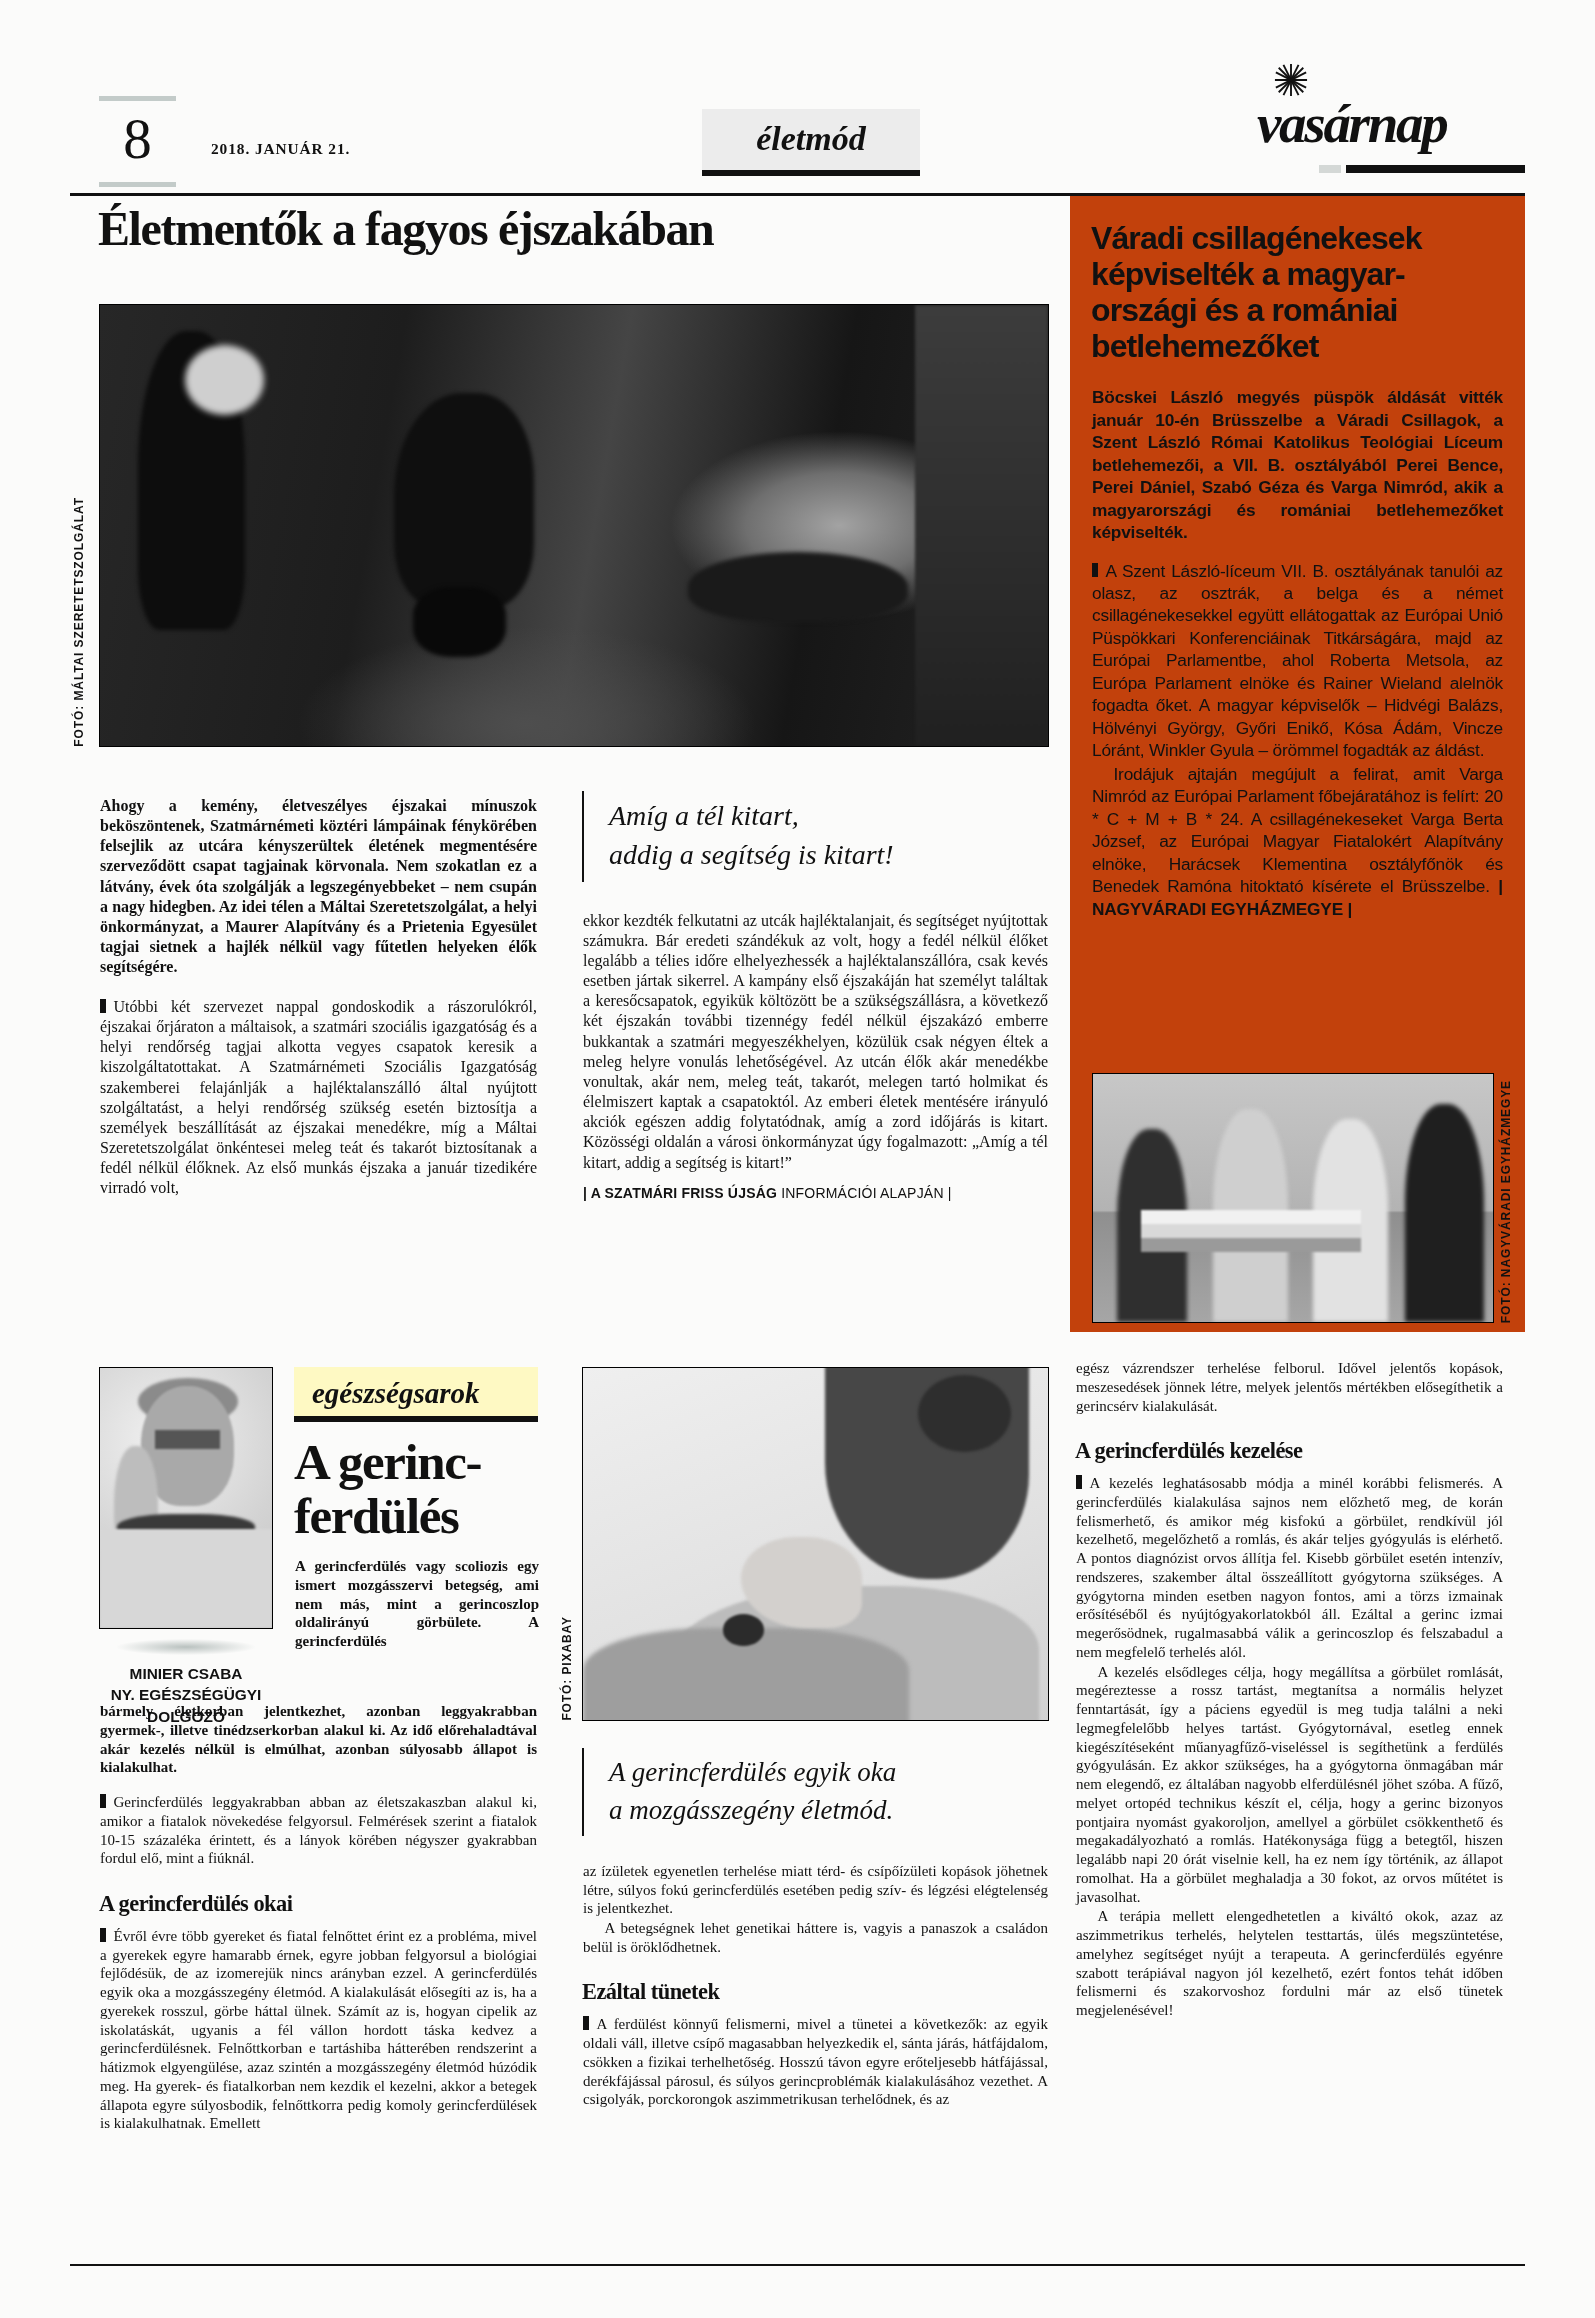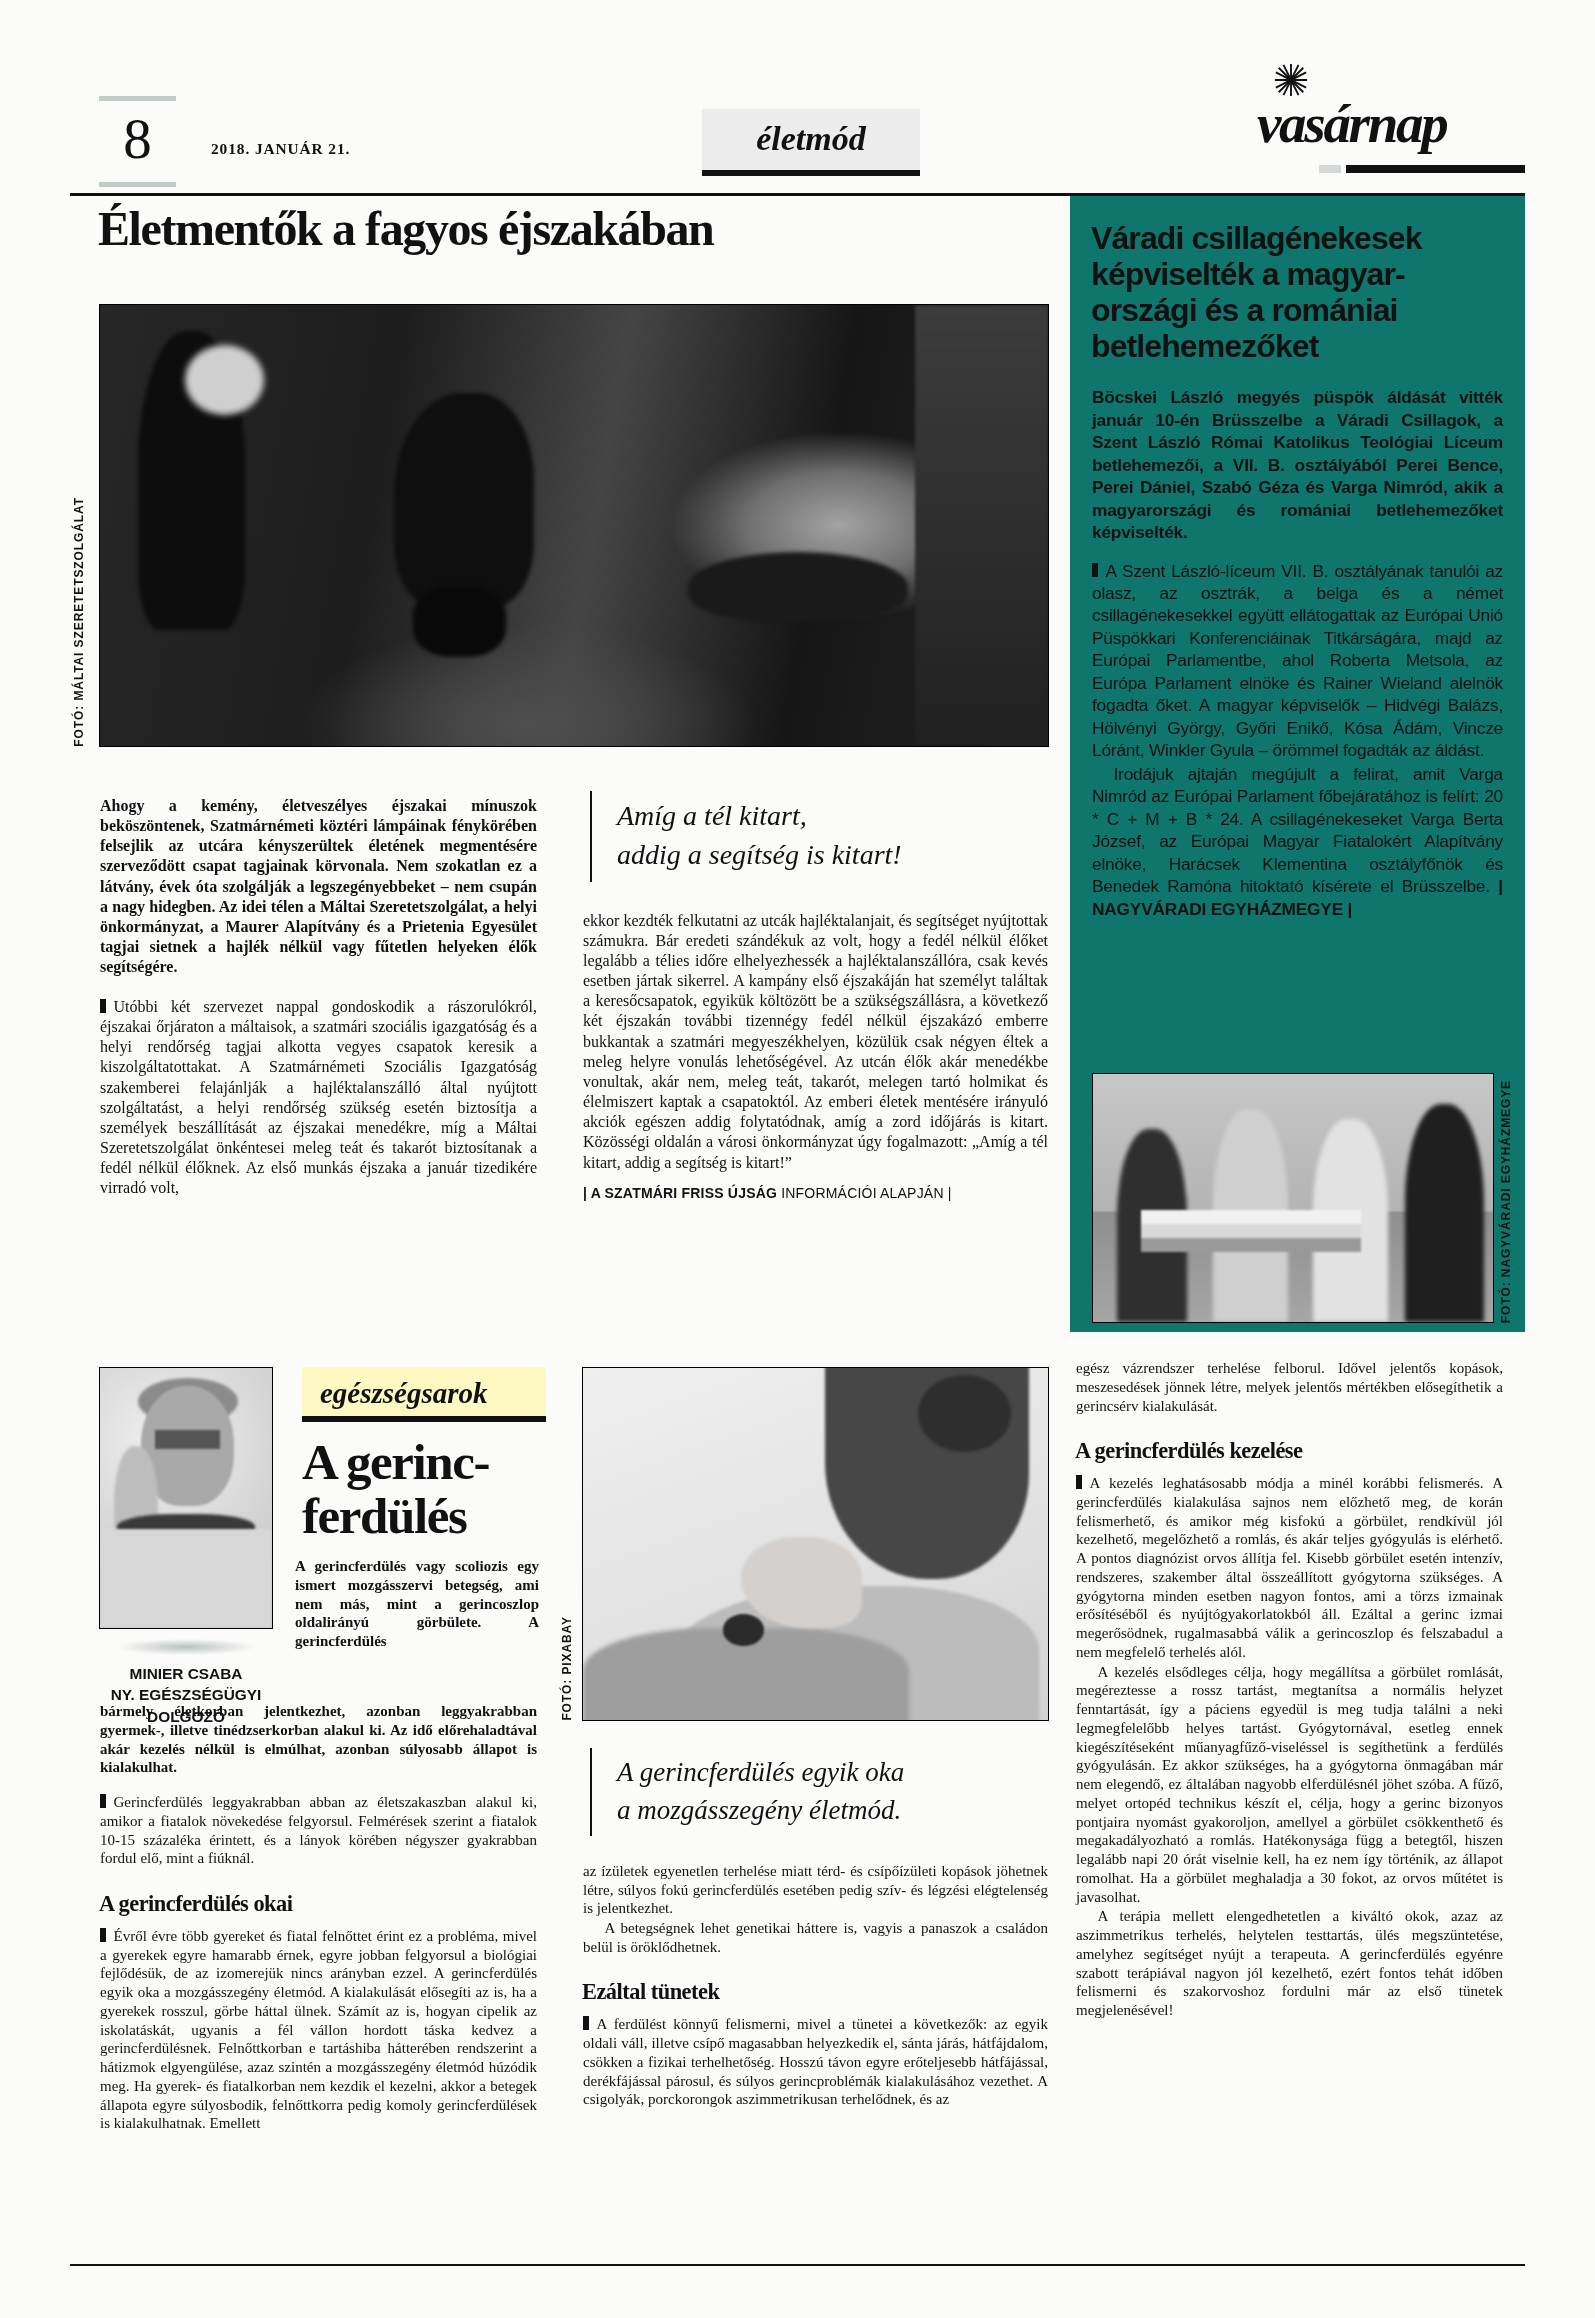--- a/index.html
+++ b/index.html
@@ -1,19 +1,19 @@
 <!DOCTYPE html>
 <html style="font-size:7.5px"><head>
 <meta charset="utf-8">
 <style>
   html,body{margin:0;padding:0;}
   body{width:1595px;height:2319px;position:relative;background:#fbfbfa;color:#111;
        font-family:"Liberation Serif","DejaVu Serif",serif;}
   .abs{position:absolute;}
-  .serif{font-family:"Liberation Serif","DejaVu Serif",serif;margin-left:8px;}
+  .serif{font-family:"Liberation Serif","DejaVu Serif",serif;}
   .sans{font-family:"Liberation Sans","DejaVu Sans",sans-serif;}
   .just{text-align:justify;}
   .bodytxt{font-size:16px;line-height:1.26;}
   .healthtxt{font-size:15px;line-height:1.25;}
   .bold{font-weight:bold;}
   p{margin:1px;}
   .pmark{display:inline-block;width:6px;height:14px;background:#111;margin-right:7.5px;vertical-align:-0.9px;}
   .indent{text-indent:21.5px;}
   
   .minirule{background:#c3cbc9;height:5.1px;width:77px;left:99px;}
@@ -43,21 +43,21 @@
       radial-gradient(ellipse 327px 140px at 45% 95%, #4e4e4e 0%, rgba(30,30,30,0) 70%),
       linear-gradient(100deg,#272727 0%,#1d1d1d 30%,#454545 52%,#161616 74%,#242424 100%);}
   .fig{position:absolute;filter:blur(2.3px);}
   #fig-left{left:4%;top:6%;width:107px;height:299px;background:#0d0d0d;border-radius:45% 45% 20% 20%;}
   #fig-bundle{left:9%;top:9%;width:79px;height:70px;background:#cfcfcf;border-radius:50%;filter:blur(3.3px);}
   #fig-crouch{left:31%;top:20%;width:140px;height:215px;background:#0f0f0f;border-radius:48% 40% 30% 30%;}
   #fig-bag{left:33%;top:64%;width:93px;height:70px;background:#090909;border-radius:40%;}
   #fig-lying{left:62%;top:56%;width:220px;height:70px;background:#1a1a1a;border-radius:50% 50% 40% 40%;}
   #fig-wall{left:86%;top:0;width:14%;height:100%;background:linear-gradient(180deg,#3c3c3c,#202020);filter:blur(1.4px);}
   
-  #betlehem-box{left:1070px;top:196px;width:455px;height:1136px;background:#0f766e;}
+  #betlehem-box{left:1070px;top:196px;width:455px;height:1136px;background:#c2410c;}
   #betlehem-inner{position:absolute;left:21px;top:24px;width:413px;}
   .bet-headline{font-size:32px;line-height:1.13;font-weight:800;letter-spacing:-0.9px;}
   .bet-lead{font-size:17.3px;line-height:1.3;font-weight:bold;margin-top:21.5px;letter-spacing:-0.2px;}
   .bet-body{font-size:17.3px;line-height:1.3;letter-spacing:-0.2px;}
   #betlehem-photo{left:1092px;top:1073px;width:402px;height:250px;
     background:
       radial-gradient(ellipse 56px 42px at 15% 45%, #e7e7e7 0%, rgba(220,220,220,0) 70%),
       linear-gradient(180deg,#c7c7c7 0%,#b3b3b3 55%,#8f8f8f 56%,#a6a6a6 100%);}
   .kid{position:absolute;filter:blur(1.9px);background:#2f2f2f;}
   .kid1{left:6%;top:22%;width:70px;height:78%;border-radius:45% 45% 0 0;}

